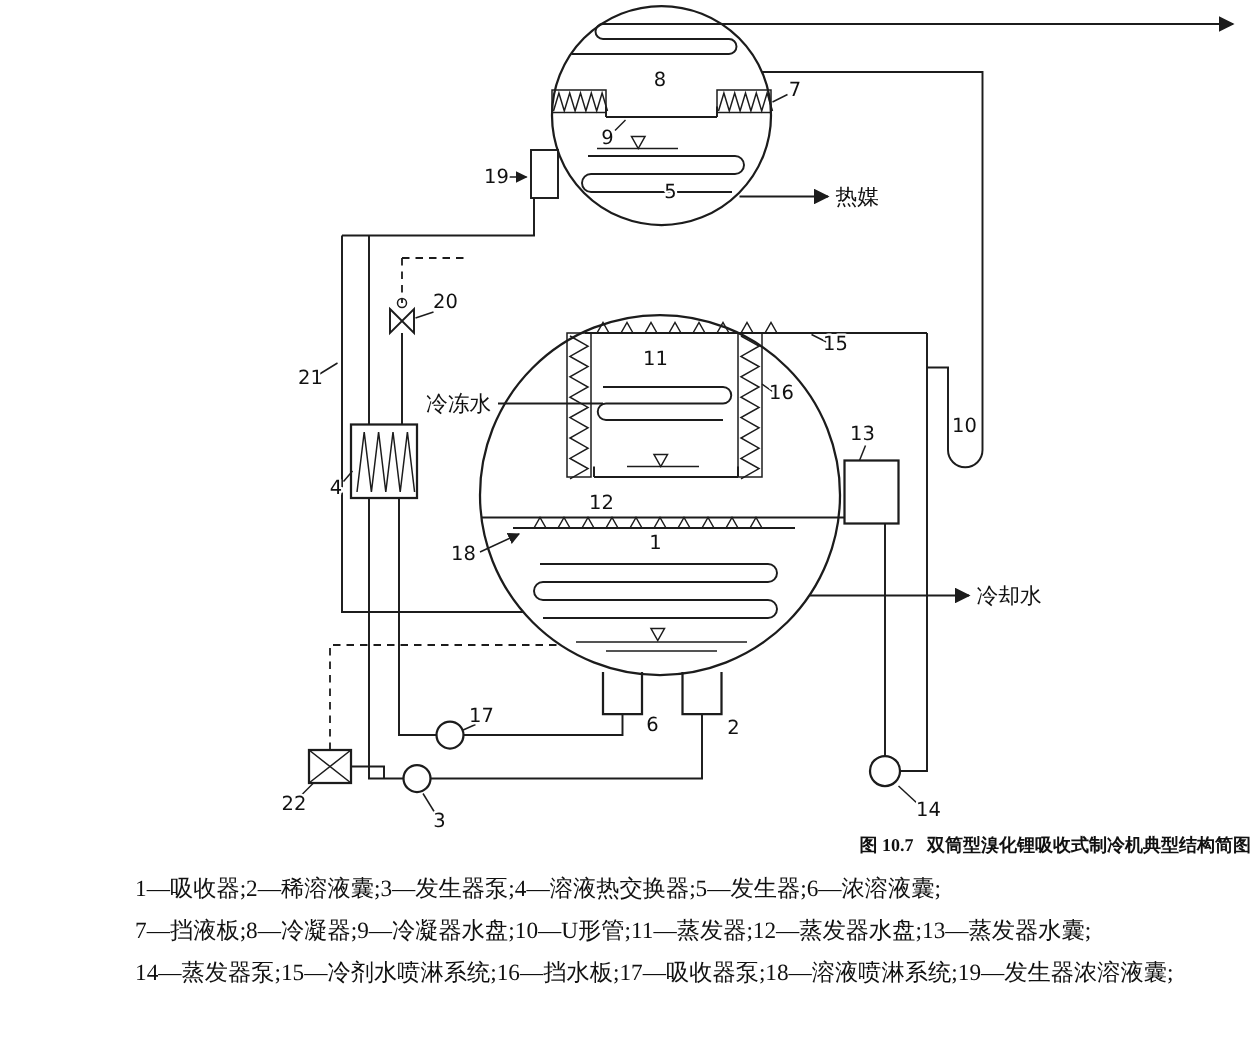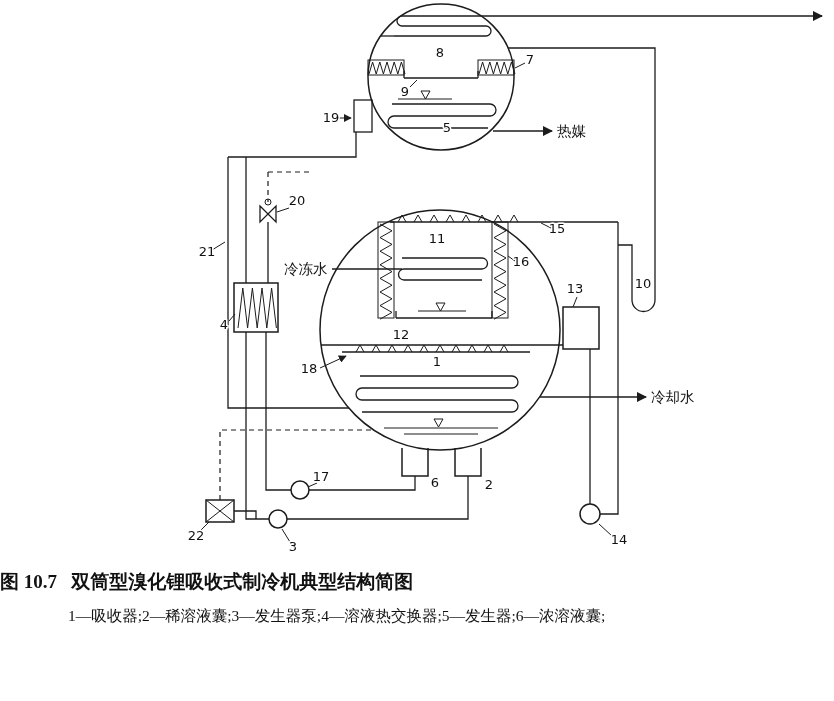--- a/index.html
+++ b/index.html
@@ -10,24 +10,24 @@
   .schematic{display:block;}
   .ln{fill:none;stroke:#1c1c1c;stroke-width:1.3;}
   .thin{fill:none;stroke:#1c1c1c;stroke-width:1;}
   .dash{fill:none;stroke:#1c1c1c;stroke-width:1.2;stroke-dasharray:5 4;}
   .vessel{fill:none;stroke:#1c1c1c;stroke-width:1.5;}
   .lbl{font:13px "DejaVu Sans",sans-serif;fill:#111;text-anchor:middle;
        paint-order:stroke;stroke:#ffffff;stroke-width:3px;stroke-linejoin:round;}
   .cjk{font:14.5px "Liberation Serif","DejaVu Serif",serif;fill:#111;
        paint-order:stroke;stroke:#ffffff;stroke-width:3px;stroke-linejoin:round;}
   .caption{
-    text-align:left;font-weight:bold;font-size:19px;margin-top:17px;white-space:pre;
+    text-align:right;font-weight:bold;font-size:12px;margin-top:3px;white-space:pre;
   }
   .legend{
-    padding:7px 8px 0 68px;font-size:15.5px;line-height:28px;
+    padding:7px 8px 0 90px;font-size:15.5px;line-height:28px;
   }
   .legend div{white-space:nowrap;}
 </style>
 </head>
 <body>
 
 <svg class="schematic" width="834" height="552" viewBox="0 0 834 552">
   <defs>
     <marker id="arrow" viewBox="0 0 10 10" refX="9" refY="5" markerWidth="8" markerHeight="8" orient="auto-start-reverse">
       <path d="M0 0 L10 5 L0 10 z" fill="#1c1c1c"></path>
@@ -158,13 +158,15 @@
 
   <text class="cjk" x="557" y="136">热媒</text>
   <text class="cjk" x="284" y="274">冷冻水</text>
   <text class="cjk" x="651" y="402">冷却水</text>
 </svg>
 
 <div class="caption">图 10.7   双筒型溴化锂吸收式制冷机典型结构简图</div>
 
 <div class="legend">
   <div>1—吸收器;2—稀溶液囊;3—发生器泵;4—溶液热交换器;5—发生器;6—浓溶液囊;</div>
+  <div>7—挡液板;8—冷凝器;9—冷凝器水盘;10—U形管;11—蒸发器;12—蒸发器水盘;13—蒸发器水囊;</div>
+  <div>14—蒸发器泵;15—冷剂水喷淋系统;16—挡水板;17—吸收器泵;18—溶液喷淋系统;19—发生器浓溶液囊;</div>
 </div>
 
 </body></html>

